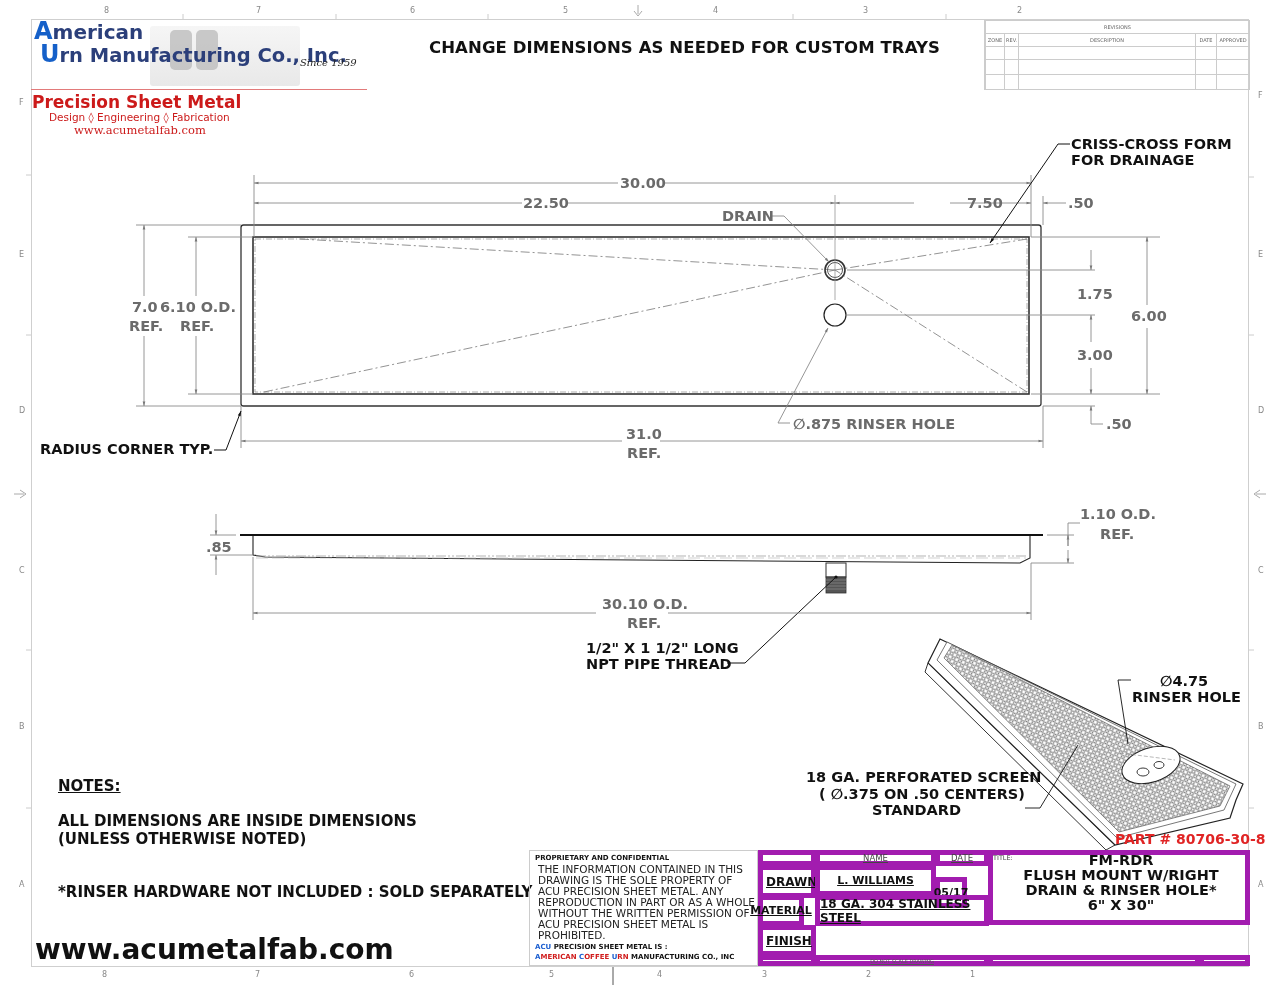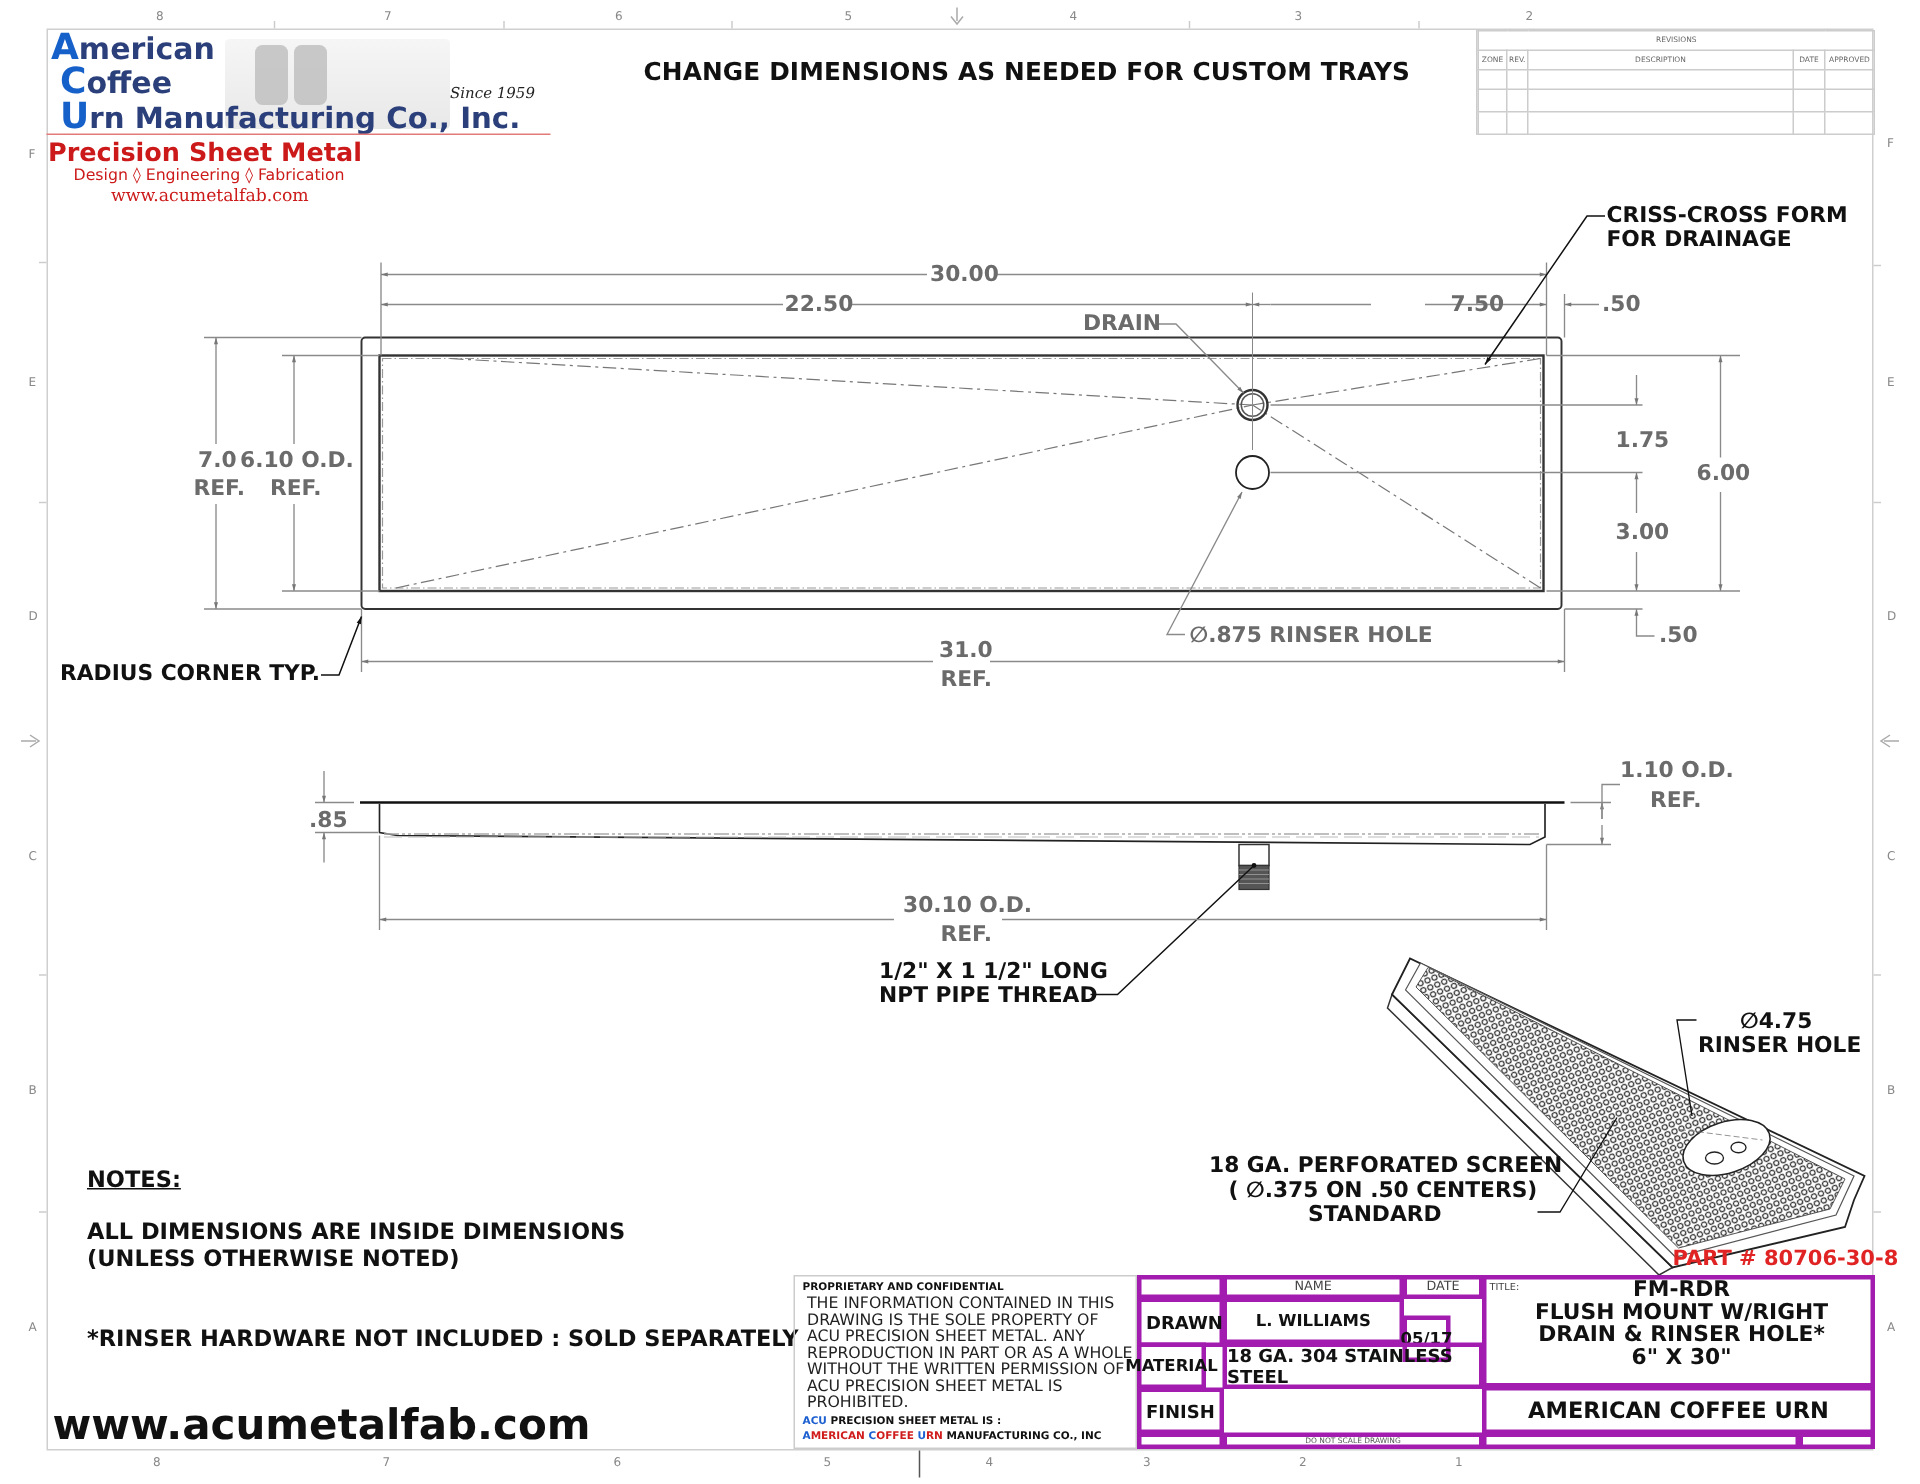--- a/index.html
+++ b/index.html
@@ -20,21 +20,21 @@
   .rev table{border-collapse:collapse;width:100%;font-size:5px;color:#666;}
   .rev td{border:1px solid #ccc;height:12px;text-align:center;padding:0;}
   .dim{position:absolute;color:#6b6b6b;font-weight:bold;font-size:14.5px;white-space:nowrap;}
   .lbl{position:absolute;color:#111;font-weight:bold;font-size:14.5px;white-space:nowrap;line-height:16px;}
   .tb{position:absolute;left:529px;top:850px;width:721px;height:116px;}
   .tb-prop{position:absolute;left:0;top:0;width:229px;height:116px;border:1px solid #ccc;box-sizing:border-box;}
   .tb-prop .h{font-size:7px;font-weight:bold;margin:3px 0 0 5px;}
   .tb-prop .t{font-size:10.5px;line-height:11px;margin:2px 0 0 8px;color:#222;}
   .tb-prop .f1{font-size:7px;font-weight:bold;margin:2px 0 0 5px;line-height:8px;}
   .blue{color:#1c5fd0;} .red{color:#d01c1c;}
-  .cell{position:absolute;border:3px solid #a21caf;box-sizing:border-box;display:flex;align-items:center;justify-content:center;font-weight:bold;font-size:12px;}
+  .cell{position:absolute;border:5px solid #a21caf;box-sizing:border-box;display:flex;align-items:center;justify-content:center;font-weight:bold;font-size:12px;text-decoration:underline;}
   .cell.sm{font-size:8.5px;font-weight:normal;color:#444;}
   .cell.xs{font-size:5px;font-weight:normal;color:#555;}
   .part{position:absolute;left:1103px;top:831px;color:#e02424;font-weight:bold;font-size:14px;margin-left:12px;}
   .title-lbl{position:absolute;left:993px;top:854px;font-size:6.5px;color:#444;}
   .title-txt{position:absolute;left:1000px;top:853px;width:242px;text-align:center;font-weight:bold;font-size:14.5px;line-height:15px;}
   .notes{position:absolute;left:58px;font-weight:bold;font-size:15px;}
   .url-big{position:absolute;left:35px;top:933px;font-weight:bold;font-size:28px;}
 </style>
 </head>
 <body>
@@ -213,21 +213,20 @@
   <path d="M1131,680 L1118,680 L1128,744" stroke="#111" stroke-width="0.9" fill="none"></path>
   <path d="M1025,808 L1040,808 L1078,745" stroke="#111" stroke-width="0.9" fill="none"></path>
 </svg>
 
 <div>
   <div class="abs" style="left:150px;top:26px;width:150px;height:60px;background:linear-gradient(180deg,#eee,#d6d6d6);opacity:0.55;border-radius:3px;"></div>
   <div class="abs" style="left:170px;top:30px;width:22px;height:40px;background:#bdbdbd;border-radius:5px;opacity:0.8;"></div>
   <div class="abs" style="left:196px;top:30px;width:22px;height:40px;background:#bdbdbd;border-radius:5px;opacity:0.8;"></div>
   <div class="logo-am">
     <div><span class="big">A</span><span>merican</span></div>
-    <div style="margin-left:6px"><span class="big">C</span><span>offee</span></div>
     <div style="margin-left:6px;font-size:19.5px"><span class="big">U</span><span>rn Manufacturing Co., Inc.</span></div>
   </div>
   <div class="since">Since 1959</div>
   <div class="logo-rule"></div>
   <div class="psm">Precision Sheet Metal</div>
   <div class="psm-sub">Design  ◊  Engineering  ◊  Fabrication</div>
   <div class="psm-url">www.acumetalfab.com</div>
 </div>
 
 <div class="headline">CHANGE DIMENSIONS AS NEEDED FOR CUSTOM TRAYS</div>
@@ -337,21 +336,20 @@
 
   <div class="cell" style="left:229px;top:45px;width:46px;height:31px;font-size:11px">MATERIAL</div>
   <div class="cell" style="left:286px;top:45px;width:174px;height:31px">18 GA. 304 STAINLESS STEEL</div>
 
   <div class="cell" style="left:229px;top:75px;width:58px;height:31px;justify-content:flex-start;padding-left:3px">FINISH</div>
 
   <div class="cell" style="left:229px;top:105px;width:58px;height:11px"></div>
   <div class="cell xs" style="left:286px;top:105px;width:174px;height:11px">DO NOT SCALE DRAWING</div>
 
   <div class="cell" style="left:459px;top:0;width:262px;height:75px"></div>
-  <div class="cell" style="left:459px;top:74px;width:262px;height:32px;font-size:15px">AMERICAN COFFEE URN</div>
   <div class="cell" style="left:459px;top:105px;width:212px;height:11px"></div>
   <div class="cell" style="left:670px;top:105px;width:51px;height:11px"></div>
 </div>
 <div class="title-lbl">TITLE:</div>
 <div class="title-txt">
   <div>FM-RDR</div>
   <div>FLUSH MOUNT W/RIGHT</div>
   <div>DRAIN &amp; RINSER HOLE*</div>
   <div>6" X 30"</div>
 </div>

